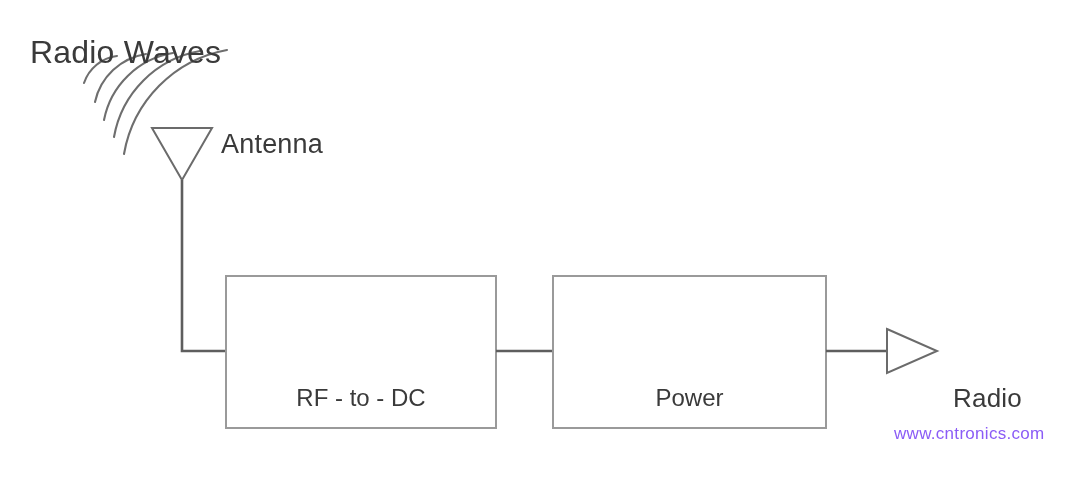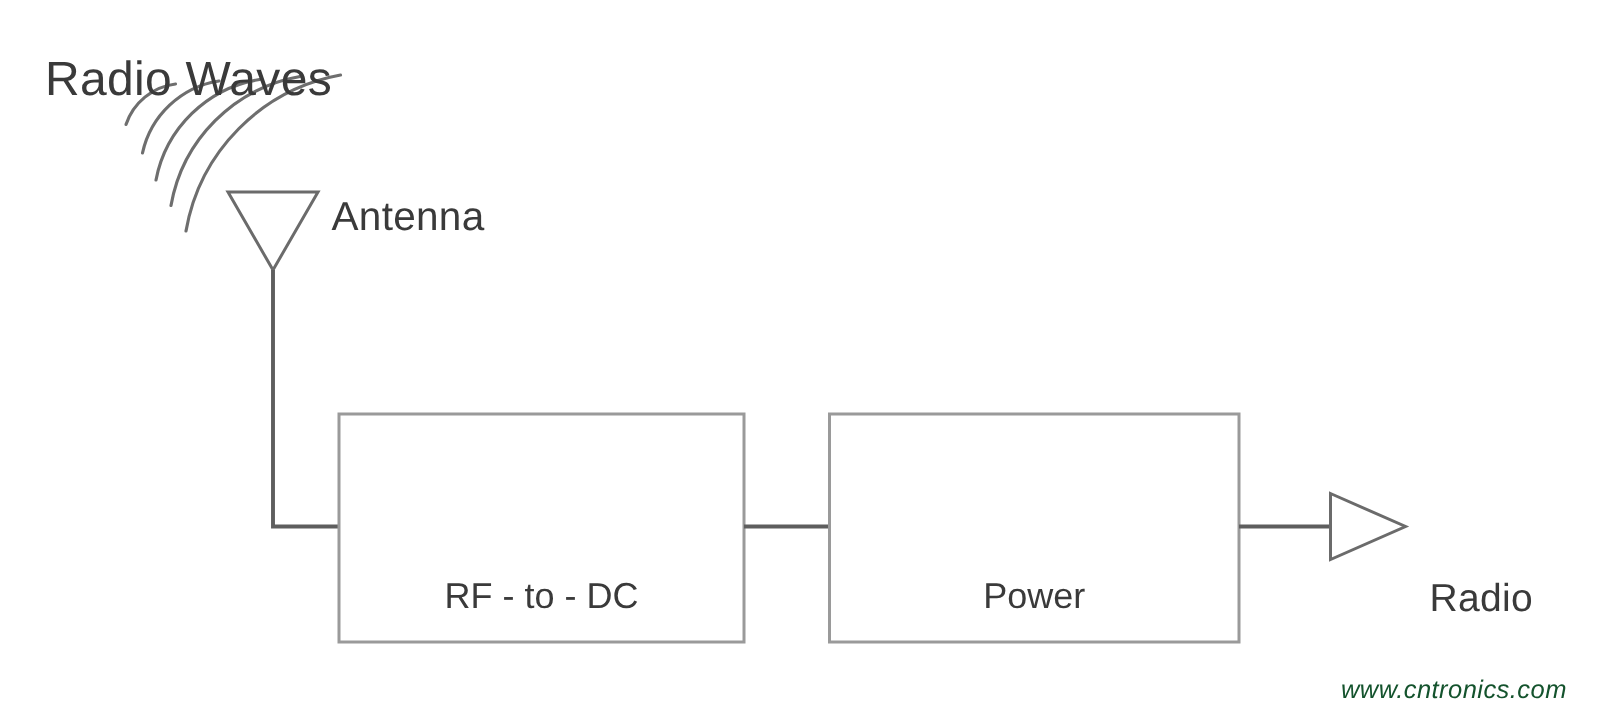--- a/index.html
+++ b/index.html
@@ -64,27 +64,26 @@
   #label-output {
     left: 953px;
     top: 313px;
     font-size: 26px;
     line-height: 34px;
     text-align: left;
   }
   #watermark {
     position: absolute;
     left: 894px;
-    top: 450px;
+    top: 424px;
     font-size: 17px;
-    color: #14532d;
+    color: #8b5cf6;
     font-family: "Liberation Sans", "DejaVu Sans", sans-serif;
     white-space: pre;
     letter-spacing: 0.3px;
-    font-style: italic;
   }
 </style>
 </head>
 <body>
 
 <div id="canvas">
 
   <svg id="diagram-svg" viewBox="0 0 1080 478">
 
     <g fill="none" stroke="#6e6e6e" stroke-width="2.1" stroke-linecap="round">

